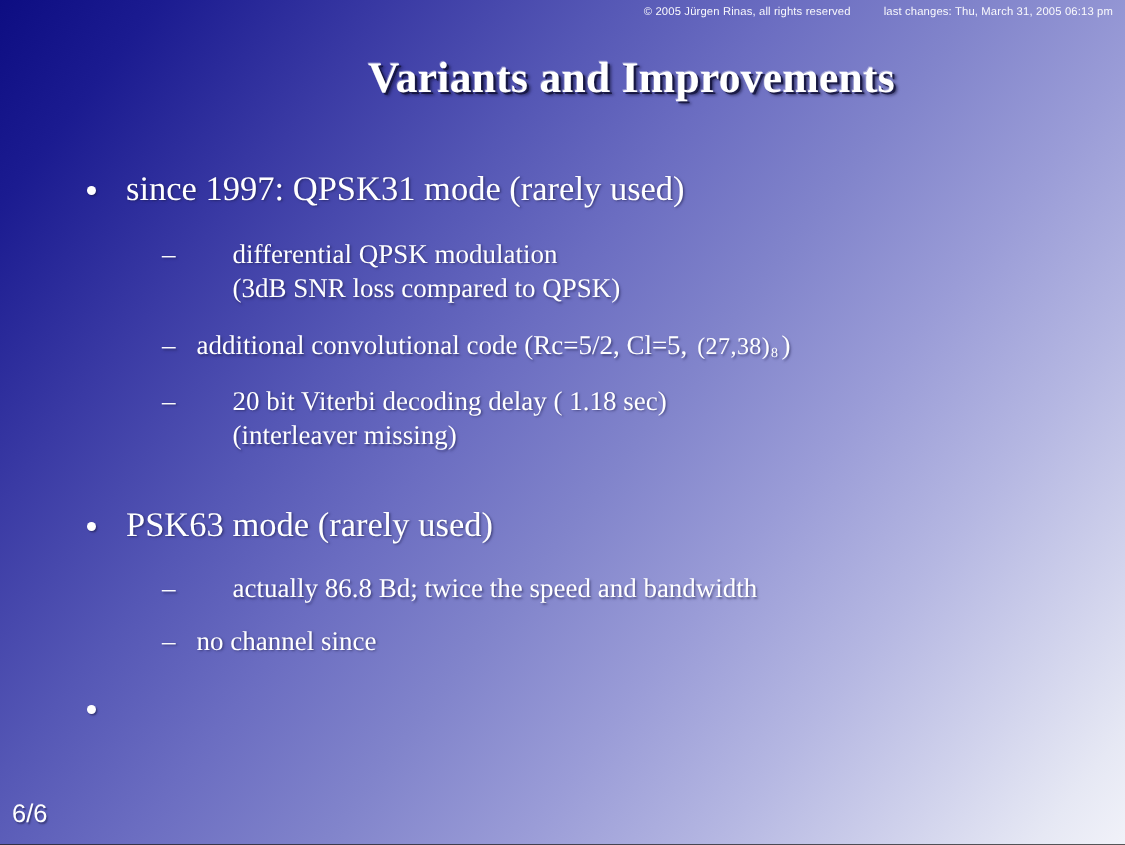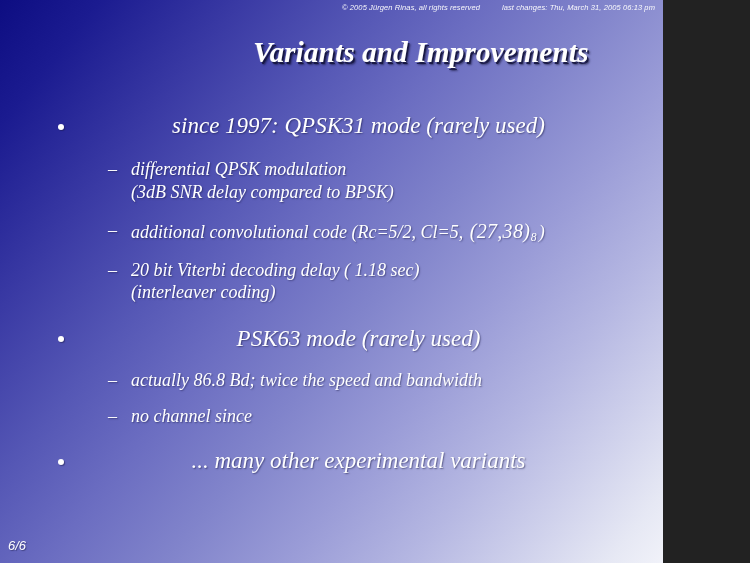--- a/index.html
+++ b/index.html
@@ -3,39 +3,38 @@
 <meta charset="utf-8">
 <title>Slide</title>
 <style>
   html, body {
     margin: 0;
     padding: 0;
     background: #222;
   }
   .slide {
     position: relative;
-    width: 663px;
+    width: 750px;
     height: 563px;
     overflow: hidden;
     font-family: "Liberation Serif", "DejaVu Serif", serif;
     
     background:
       linear-gradient(128deg,
         #0d0d82 0%,
         #1b1b90 9%,
         #3a3aa4 22%,
         #5557b5 34%,
         #6b6dc1 44%,
         #8184cb 55%,
         #9a9cd7 66%,
         #b5b7e2 77%,
         #d0d2ec 87%,
         #e6e8f4 95%,
         #f1f2f9 100%);
-    font-style: italic;
   }
 
   
   .header {
     position: absolute;
     top: 1px;
     right: 8px;
     left: 0;
     height: 13px;
     display: flex;
@@ -77,21 +76,20 @@
     right: 30px;
   }
 
   .l1 {
     position: relative;
     padding-left: 36px;
     font-size: 23px;
     color: #ffffff;
     line-height: 1.22;
     text-shadow: 1px 1px 1.5px rgba(25,25,70,0.55);
-    text-align: center;
   }
 
   .l1 .dot {
     position: absolute;
     left: 10px;
     top: 0.50em;
     width: 6px;
     height: 6px;
     border-radius: 50%;
     background: #ffffff;
@@ -111,49 +109,49 @@
   .l2 .dash {
     position: absolute;
     left: 4px;
     top: 0;
     font-size: 18px;
     line-height: 1.26;
     color: #ffffff;
   }
   .gap-1 { margin-top: 18px; }
   .gap-2 { margin-top: 16px; }
-  .gap-3 { margin-top: 21px; }
+  .gap-3 { margin-top: 35px; }
   .gap-4 { margin-top: 13px; }
   .gap-5 { margin-top: 16px; }
   .gap-6 { margin-top: 20px; }
 
-  .line2 { display: block; }
+  .line2 { display: block; margin-left: 24px; }
 
   
   .eqn {
     font-family: "Liberation Serif", "DejaVu Serif", serif;
-    font-size: 20px;
+    font-size: 16px;
     color: #ffffff;
     padding: 0 2px;
     letter-spacing: 0.3px;
     text-shadow: 1px 1px 1.5px rgba(25,25,70,0.45);
   }
   .eqn sub {
     font-size: 0.58em;
     vertical-align: -0.22em;
     padding-left: 0.5px;
   }
 
   
   .pagenum {
     position: absolute;
     left: 8px;
     bottom: 10px;
     font-family: "Liberation Sans", "DejaVu Sans", sans-serif;
-    font-size: 13px;
+    font-size: 17px;
     color: #ffffff;
     text-shadow: 1px 1px 1px rgba(25,25,70,0.5);
   }
 </style>
 </head>
 <body>
 
 <div class="slide">
 
   <div class="header">
@@ -166,52 +164,51 @@
   <div class="body">
 
     <div class="l1">
       <span class="dot"></span>
       <span>since 1997: QPSK31 mode (rarely used)</span>
     </div>
 
     <div class="l2 gap-1">
       <span class="dash">–</span>
       <span class="line2">differential QPSK modulation</span>
-      <span class="line2">(3dB SNR delay compared to BPSK)</span>
+      <span class="line2">(3dB SNR loss compared to QPSK)</span>
     </div>
 
     <div class="l2 gap-2">
       <span class="dash">–</span>
       <span>additional convolutional code (Rc=5/2, Cl=5,</span>
       <span class="eqn"><span>(27,38)</span><sub>8</sub></span><span>)</span>
     </div>
 
     <div class="l2 gap-4">
       <span class="dash">–</span>
       <span class="line2">20 bit Viterbi decoding delay ( 1.18 sec)</span>
-      <span class="line2">(interleaver coding)</span>
+      <span class="line2">(interleaver missing)</span>
     </div>
 
     <div class="l1 gap-3">
       <span class="dot"></span>
       <span>PSK63 mode (rarely used)</span>
     </div>
 
     <div class="l2 gap-5">
       <span class="dash">–</span>
       <span class="line2">actually 86.8 Bd; twice the speed and bandwidth</span>
     </div>
 
     <div class="l2 gap-4">
       <span class="dash">–</span>
       <span>no channel since</span>
     </div>
 
     <div class="l1 gap-6">
       <span class="dot"></span>
-      <span>... many other experimental variants</span>
     </div>
 
   </div>
 
   <div class="pagenum">6/6</div>
 
 </div>
 
 </body></html>

